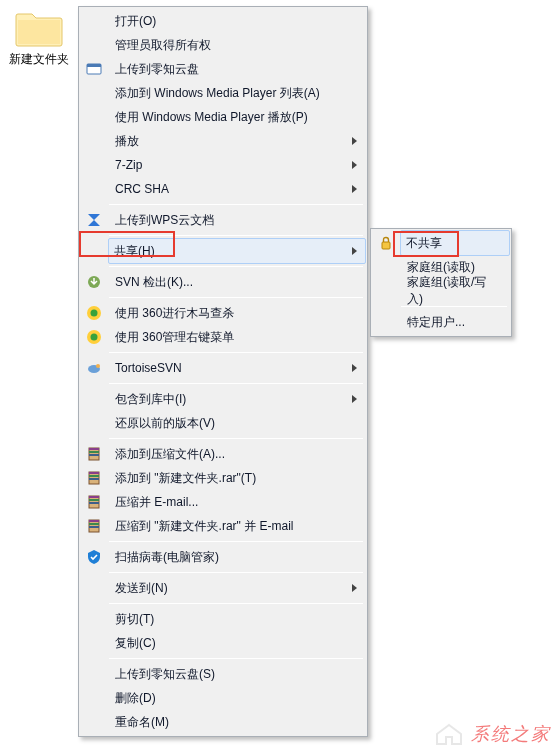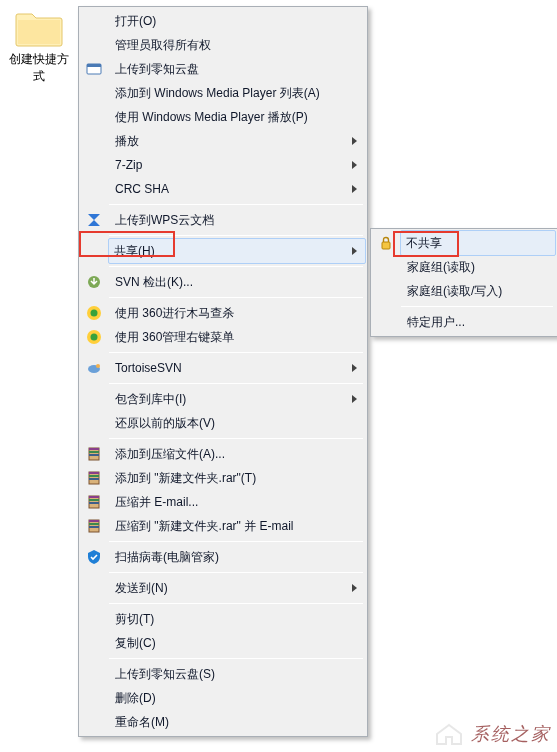--- a/index.html
+++ b/index.html
@@ -27,21 +27,21 @@
     padding: 1px 2px;
   }
   .menu {
     position: absolute;
     background: #f0f0f0;
     border: 1px solid #a9afb6;
     box-shadow: 3px 3px 4px rgba(0,0,0,.25);
     padding: 2px;
   }
   .menu-main { left: 78px; top: 6px; width: 290px; }
-  .menu-sub  { left: 370px; top: 228px; width: 188px; }
+  .menu-sub  { left: 370px; top: 228px; width: 142px; }
   .icon-col {
     position: absolute;
     left: 2px; top: 2px; bottom: 2px;
     width: 26px;
     background: #f0f0f0;
   }
   .items { position: relative; margin-left: 28px; }
   .item {
     position: relative;
     height: 24px;
@@ -84,42 +84,42 @@
     justify-content: center;
   }
   .red-box {
     position: absolute;
     border: 2px solid #e63a2e;
     pointer-events: none;
   }
   .watermark {
     position: absolute;
     right: 6px; bottom: 6px;
-    color: #7f1d1d;
+    color: #ef4444;
     font-size: 18px;
     font-style: italic;
     letter-spacing: 2px;
     opacity: .7;
     display: flex;
     align-items: center;
     gap: 8px;
   }
   .watermark svg { opacity: .6; }
 </style>
 </head>
 <body>
 
 <div class="folder-wrap">
   <div class="folder-icon">
     <svg viewBox="0 0 50 42">
       <path d="M2 10 L2 38 Q2 40 4 40 L46 40 Q48 40 48 38 L48 14 Q48 12 46 12 L22 12 L18 8 L4 8 Q2 8 2 10 Z" fill="#fff0b8" stroke="#e4c66a"></path>
       <path d="M4 14 L46 14 L46 38 L4 38 Z" fill="#fde6a0"></path>
     </svg>
   </div>
-  <span class="folder-label">创建快捷方式</span>
+  <span class="folder-label">新建文件夹</span>
 </div>
 
 <div class="menu menu-main">
   <div class="icon-col"></div>
   <div class="items" id="main-items">
       <div class="item">
         <span>打开(O)</span>
       </div>
       <div class="item">
         <span>管理员取得所有权</span>

